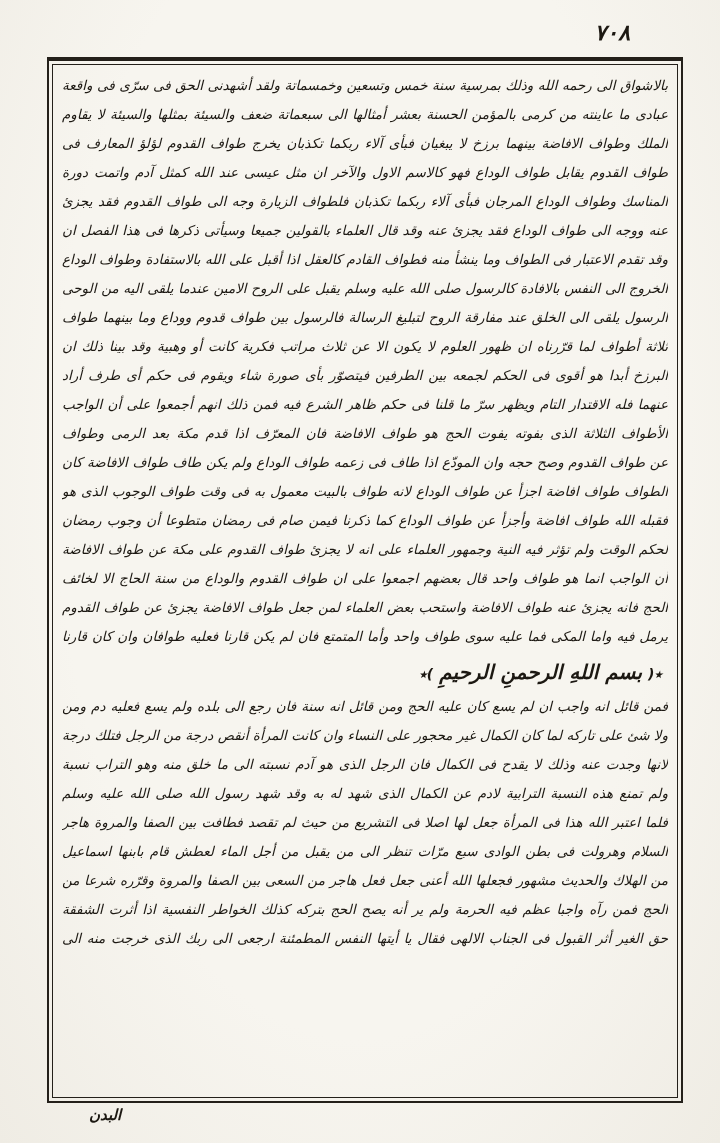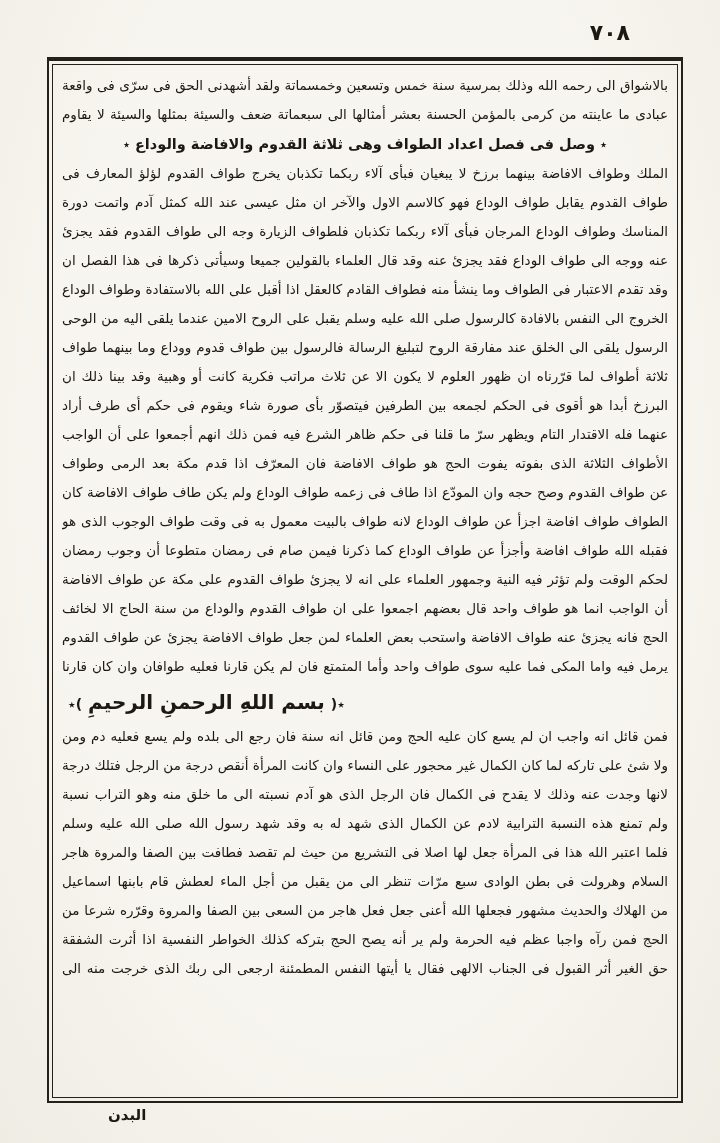--- a/index.html
+++ b/index.html
@@ -7,20 +7,21 @@
     width:720px;height:1143px;
     background:#e9e7e0;
     font-family:"DejaVu Sans", sans-serif;
     color:#1c1812;
     overflow:hidden;
   }
   .page{
     position:relative;width:720px;height:1143px;
     background:
       radial-gradient(ellipse at 50% 40%, #f7f5ef 60%, #efece4 100%);
+    font-style: italic;
   }
   .pagenum{
     position:absolute;top:20px;right:90px;
     font-size:22px;font-weight:bold;letter-spacing:2px;
   }
   .frame-outer{
     position:absolute;left:47px;top:57px;width:636px;height:1046px;
     box-sizing:border-box;
     border:2px solid #24201a;border-top-width:4px;
     padding:3px;
@@ -39,48 +40,45 @@
     text-align:justify;text-align-last:justify;
   }
   .block-opening .line:last-child{text-align-last:center;}
   .block-tawaf .line:last-child{text-align-last:right;}
   .heading{
     height:30px;line-height:30px;text-align:center;
     font-size:14.5px;font-weight:bold;
   }
   .heading .orn{padding:0 5px;font-size:13px;}
   .basmala{
-    height:38px;line-height:38px;text-align:left;
+    height:38px;line-height:38px;text-align:right;
     font-size:20px;font-weight:bold;margin:2px 0 1px 0;
   }
   .basmala .orn{font-size:14px;padding:0 6px;vertical-align:middle;}
   .catchword{
-    position:absolute;top:1106px;left:108px;
+    position:absolute;top:1106px;left:89px;
     font-size:15px;font-weight:bold;
   }
 </style>
 </head>
 <body>
 
 <div class="page">
 
   <div class="pagenum">٧٠٨</div>
 
   <div class="frame-outer">
     <div class="frame-inner">
       <div class="textcol">
 
         <div class="block-opening">
             <div class="line">بالاشواق الى رحمه الله وذلك بمرسية سنة خمس وتسعين وخمسماتة ولقد أشهدنى الحق فى سرّى فى واقعة وقال لى بلغ</div>
             <div class="line">عبادى ما عاينته من كرمى بالمؤمن الحسنة بعشر أمثالها الى سبعماتة ضعف والسيئة بمثلها والسيئة لا يقاوم فعلها الايمان</div>
           </div>
 
-        <div class="heading">
-          <span class="orn">٭</span><span>وصل فى فصل اعداد الطواف وهى ثلاثة القدوم والافاضة والوداع</span><span class="orn">٭</span>
-        </div>
 
         <div class="block-tawaf">
             <div class="line">الملك وطواف الافاضة بينهما برزخ لا يبغيان فبأى آلاء ربكما تكذبان يخرج طواف القدوم لؤلؤ المعارف فى</div>
             <div class="line">طواف القدوم يقابل طواف الوداع فهو كالاسم الاول والآخر ان مثل عيسى عند الله كمثل آدم واتمت دورة</div>
             <div class="line">المناسك وطواف الوداع المرجان فبأى آلاء ربكما تكذبان فلطواف الزيارة وجه الى طواف القدوم فقد يجزئ</div>
             <div class="line">عنه ووجه الى طواف الوداع فقد يجزئ عنه وقد قال العلماء بالقولين جميعا وسيأتى ذكرها فى هذا الفصل ان شاء الله</div>
             <div class="line">وقد تقدم الاعتبار فى الطواف وما ينشأ منه فطواف القادم كالعقل اذا أقبل على الله بالاستفادة وطواف الوداع اذا أراد</div>
             <div class="line">الخروج الى النفس بالافادة كالرسول صلى الله عليه وسلم يقبل على الروح الامين عندما يلقى اليه من الوحى الالهى ثم</div>
             <div class="line">الرسول يلقى الى الخلق عند مفارقة الروح لتبليغ الرسالة فالرسول بين طواف قدوم ووداع وما بينهما طواف زيارة وكانت</div>
             <div class="line">ثلاثة أطواف لما قرّرناه ان ظهور العلوم لا يكون الا عن ثلاث مراتب فكرية كانت أو وهبية وقد بينا ذلك ان</div>

